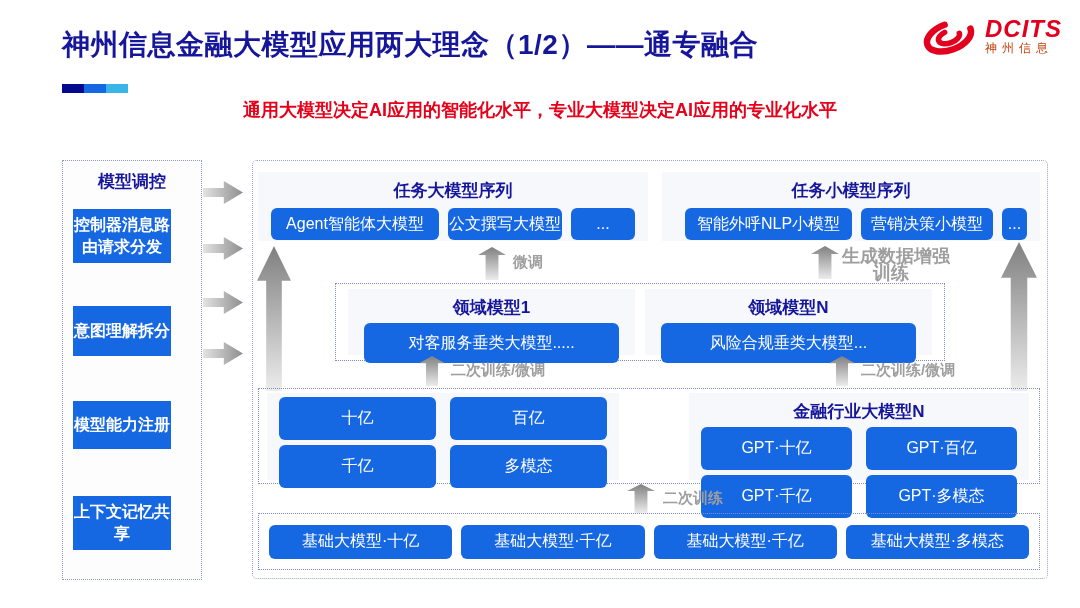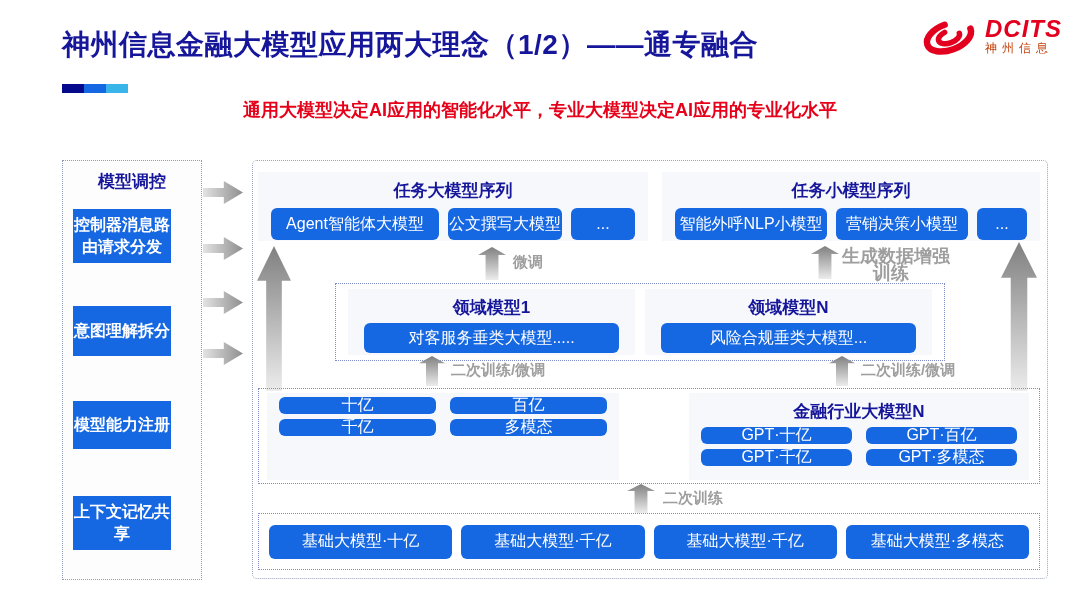--- a/index.html
+++ b/index.html
@@ -46,21 +46,21 @@
   .panel-title{text-align:center;font-size:17px;font-weight:700;color:#16169b;padding-top:7px;}
   .chip{background:#1567e2;color:#fff;display:flex;align-items:center;justify-content:center;
     font-size:16px;border-radius:6px;white-space:nowrap;}
 
   
   .task-large{left:258px;top:172px;width:390px;height:69px;}
   .task-small{left:662px;top:172px;width:378px;height:69px;}
   .chip-row{display:flex;gap:9px;padding:6px 13px 0 13px;}
   .chip-row .chip{height:32px;}
   .task-large .c0{width:168px;} .task-large .c1{width:114px;} .task-large .c2{flex:1;}
-  .task-small .c0{width:152px;} .task-small .c1{width:132px;} .task-small .c2{flex:1;}
+  .task-small .c0{width:167px;margin-left:10px;} .task-small .c1{width:132px;} .task-small .c2{flex:1;}
 
   
   .arrow-up{position:absolute;
     background:linear-gradient(180deg,#808080,#ececec);
     clip-path:polygon(50% 0,100% 24%,73% 24%,73% 100%,27% 100%,27% 24%,0 24%);}
   .tall-left{left:257px;top:246px;width:34px;height:145px;}
   .tall-right{left:1001px;top:242px;width:36px;height:149px;}
   .a-finetune{left:478px;top:247px;width:28px;height:33px;}
   .a-augment{left:811px;top:246px;width:28px;height:33px;}
   .a-retrain-l{left:419px;top:356px;width:26px;height:30px;}
@@ -71,30 +71,30 @@
   .l-finetune{left:513px;top:253px;}
   .l-augment{left:842px;top:248px;width:98px;font-size:18px;line-height:17px;text-align:center;}
   .l-retrain-l{left:451px;top:361px;}
   .l-retrain-r{left:861px;top:361px;}
   .l-retrain-b{left:663px;top:489px;}
 
   
   .domain-box{position:absolute;left:335px;top:283px;width:610px;height:78px;
     border:1px dotted #7e8cc5;display:flex;justify-content:space-between;padding:5px 12px;box-sizing:border-box;}
   .domain-grp{width:287px;background:#f6f8fb;position:relative;}
-  .domain-grp .chip{height:30px;margin:4px 16px 0 16px;}
+  .domain-grp .chip{height:40px;margin:4px 16px 0 16px;}
 
   
   .industry-box{position:absolute;left:258px;top:388px;width:782px;height:96px;
     border:1px dotted #7e8cc5;box-sizing:border-box;}
   .ind-grp{position:absolute;top:4px;height:87px;background:#f6f8fb;}
   .ind-1{left:8px;width:352px;}
   .ind-n{left:430px;width:340px;}
   .ind-grid{display:grid;grid-template-columns:1fr 1fr;gap:5px 14px;padding:4px 12px 0 12px;}
-  .ind-grid .chip{height:17px;}
+  .ind-grid .chip{height:43px;}
 
   
   .base-box{position:absolute;left:258px;top:513px;width:782px;height:57px;
     border:1px dotted #7e8cc5;display:flex;align-items:center;gap:9px;
     padding:0 10px;box-sizing:border-box;}
   .base-box .chip{flex:1;height:34px;}
 </style>
 </head>
 <body>
 

